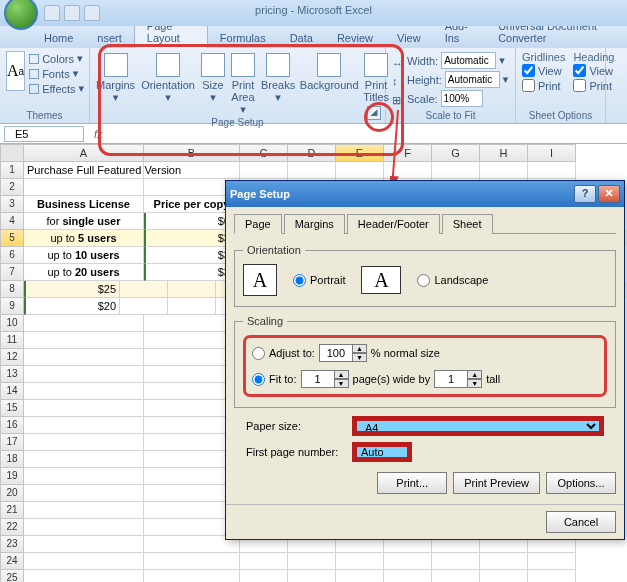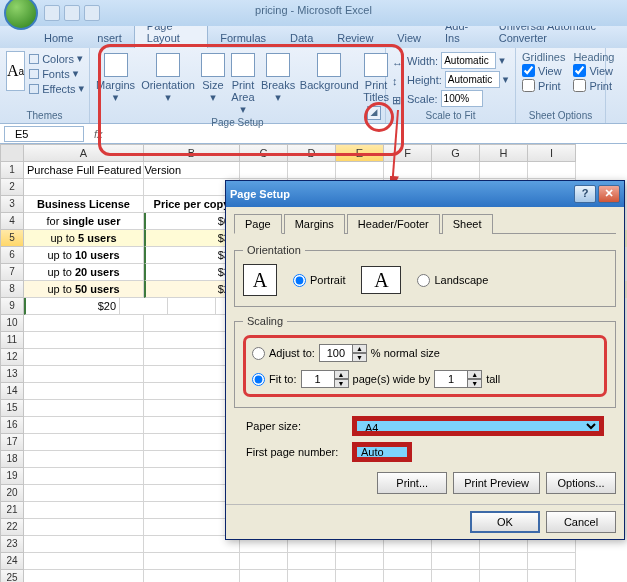--- a/index.html
+++ b/index.html
@@ -99,21 +99,21 @@
 
 <div class="ribbon-tabs">
   <div class="rtab">Home</div>
   <div class="rtab">nsert</div>
   <div class="rtab active">Page Layout</div>
   <div class="rtab">Formulas</div>
   <div class="rtab">Data</div>
   <div class="rtab">Review</div>
   <div class="rtab">View</div>
   <div class="rtab">Add-Ins</div>
-  <div class="rtab">Universal Automatic Converter</div>
+  <div class="rtab">Universal Document Converter</div>
 </div>
 
 <div class="ribbon">
   <div class="ps-hi"></div>
   <div class="group themes">
     <div class="themes-row">
       <div class="aa">A<span style="font-size:10px">a</span></div>
       <div>
         <div class="tinybtn"><span class="sq"></span><span>Colors</span> ▾</div>
         <div class="tinybtn"><span class="sq"></span><span>Fonts</span> ▾</div>
@@ -288,21 +288,20 @@
         <div class="cell" style="width: 48px;"></div>
         <div class="cell" style="width: 48px;"></div>
         <div class="cell" style="width: 48px;"></div>
         <div class="cell" style="width: 48px;"></div>
         <div class="cell" style="width: 48px;"></div>
         <div class="cell" style="width: 48px;"></div>
         <div class="cell" style="width: 48px;"></div>
       </div>
       <div class="row r8 r8">
         <div class="rh">8</div>
-        <div class="cell datacell" style="width: 120px;">up to <b>50 users</b></div>
         <div class="cell pricecell" style="width: 96px;">$25</div>
         <div class="cell" style="width: 48px;"></div>
         <div class="cell" style="width: 48px;"></div>
         <div class="cell" style="width: 48px;"></div>
         <div class="cell" style="width: 48px;"></div>
         <div class="cell" style="width: 48px;"></div>
         <div class="cell" style="width: 48px;"></div>
         <div class="cell" style="width: 48px;"></div>
       </div>
       <div class="row r9">
@@ -599,16 +598,15 @@
         <input class="txt auto" value="Auto" style="">
       </div>
 
     <div class="btnrow">
       <button class="btn">Print...</button>
       <button class="btn">Print Preview</button>
       <button class="btn">Options...</button>
     </div>
   </div>
   <div class="okrow">
-    <button class="btn def">OK</button>
     <button class="btn">Cancel</button>
   </div>
 </div>
 
 </body></html>

